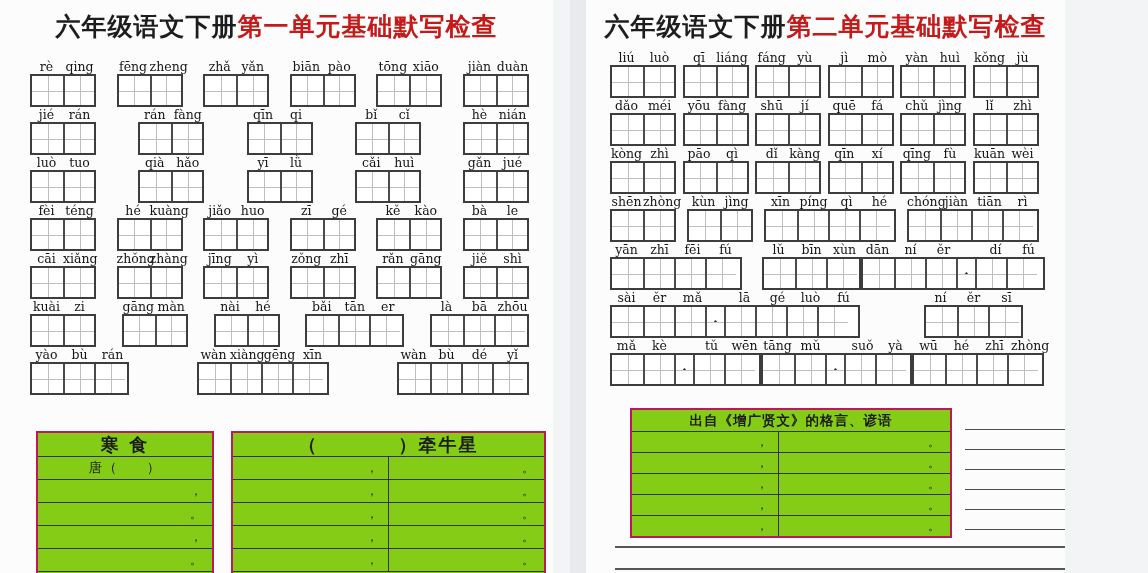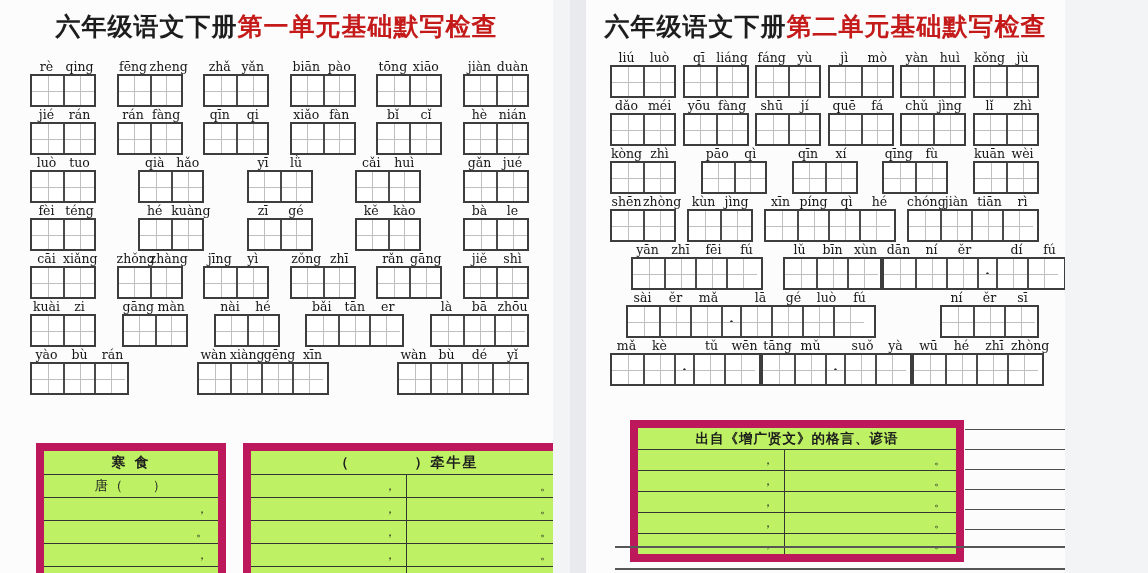--- a/index.html
+++ b/index.html
@@ -25,50 +25,50 @@
   .wgrid{display:flex;border:2px solid #3d3d3d;background:#fff;height:29px;}
   .cell{width:31px;height:29px;border-left:2px solid #4b4b4b;position:relative;box-sizing:border-box;}
   .cell:first-child{border-left:none;}
   .cell::before{content:"";position:absolute;top:0;bottom:0;left:50%;width:1px;background:#bfbfbf;}
   .cell::after{content:"";position:absolute;left:0;right:0;top:50%;height:1px;background:#bfbfbf;}
   .cell.dot{width:19px;display:flex;align-items:center;justify-content:center;
             font-weight:700;font-size:14px;color:#222;}
   .cell.dot::before{display:none;}
 
   .bottom1{position:absolute;top:431px;left:36px;display:flex;gap:17px;}
-  .ptable{border:8px solid #be185d;background:#bef264;margin-top:12px;}
+  .ptable{border:2px solid #be185d;background:#84cc16;}
   .t-hanshi{width:174px;}
   .t-qnx{width:311px;}
   .ptr{border-top:1.6px solid #343434;display:flex;align-items:center;color:#1d1d1d;}
   .ptr:first-child{border-top:none;}
   .t-hanshi .ptr,.t-qnx .ptr{height:22px;}
-  .ptr.hdr{height:23px;justify-content:center;font-weight:700;font-size:14px;letter-spacing:2px;}
+  .ptr.hdr{height:23px;justify-content:center;font-weight:700;font-size:18px;letter-spacing:2px;}
   .ptr.center{justify-content:center;font-size:13.5px;letter-spacing:1px;}
   .ptr.right{justify-content:flex-end;padding-right:10px;font-size:12px;}
   .tcell{flex:1;height:100%;display:flex;align-items:center;justify-content:flex-end;
          padding-right:10px;font-size:12px;border-left:1.6px solid #343434;box-sizing:border-box;}
   .tcell:first-child{border-left:none;}
 
   .t-proverb{position:absolute;left:44px;top:408px;width:318px;}
   .t-proverb .ptr{height:20px;}
   .t-proverb .ptr.hdr{height:21px;font-size:13.5px;letter-spacing:1px;}
   .t-proverb .tcell:first-child{flex:0 0 146px;}
 
   .alines{position:absolute;left:379px;top:410px;width:157px;}
   .aline{height:19px;border-bottom:1.8px solid #4f4f4f;}
 
   .rule{position:absolute;left:29px;width:510px;border-top:2.4px solid #575757;}
   .rule1{top:546px;}
   .rule2{top:568px;}
 
   
-  .page2 .rows .wrow:nth-child(5){justify-content:space-between;margin-left:21px;}
+  .page2 .rows .wrow:nth-child(5){justify-content:space-between;}
   .page2 .rows .wrow:nth-child(5) .wunit:nth-child(2){margin-left:20px;}
   .page2 .rows .wrow:nth-child(5) .wunit:nth-child(3){margin-left:auto;}
-  .page2 .rows .wrow:nth-child(6){justify-content:flex-end;}
+  .page2 .rows .wrow:nth-child(6){justify-content:flex-start;}
   .page2 .rows .wrow:nth-child(6) .wunit:nth-child(2){margin-left:64px;}
 </style>
 </head>
 <body>
 
 <div class="stage">
 
   <div class="page page1">
     <div class="title"><span class="tb">六年级语文下册</span><span class="tr">第一单元基础默写检查</span></div>
     <div class="rows">
@@ -160,30 +160,20 @@
               <span class="psyl">qīn</span>
               <span class="psyl">qi</span>
             </div>
             <div class="wgrid">
               <div class="cell"></div>
               <div class="cell"></div>
             </div>
           </div>
           <div class="wunit">
             <div class="prow">
-              <span class="psyl">xiǎo</span>
-              <span class="psyl">fàn</span>
-            </div>
-            <div class="wgrid">
-              <div class="cell"></div>
-              <div class="cell"></div>
-            </div>
-          </div>
-          <div class="wunit">
-            <div class="prow">
               <span class="psyl">bǐ</span>
               <span class="psyl">cǐ</span>
             </div>
             <div class="wgrid">
               <div class="cell"></div>
               <div class="cell"></div>
             </div>
           </div>
           <div class="wunit">
             <div class="prow">
@@ -256,20 +246,30 @@
             </div>
             <div class="wgrid">
               <div class="cell"></div>
               <div class="cell"></div>
             </div>
           </div>
           <div class="wunit">
             <div class="prow">
               <span class="psyl">hé</span>
               <span class="psyl">kuàng</span>
+            </div>
+            <div class="wgrid">
+              <div class="cell"></div>
+              <div class="cell"></div>
+            </div>
+          </div>
+          <div class="wunit">
+            <div class="prow">
+              <span class="psyl">jiǎo</span>
+              <span class="psyl">huo</span>
             </div>
             <div class="wgrid">
               <div class="cell"></div>
               <div class="cell"></div>
             </div>
           </div>
           <div class="wunit">
             <div class="prow">
               <span class="psyl">zī</span>
               <span class="psyl">gé</span>
@@ -635,20 +635,30 @@
             </div>
             <div class="wgrid">
               <div class="cell"></div>
               <div class="cell"></div>
             </div>
           </div>
           <div class="wunit">
             <div class="prow">
               <span class="psyl">pāo</span>
               <span class="psyl">qì</span>
+            </div>
+            <div class="wgrid">
+              <div class="cell"></div>
+              <div class="cell"></div>
+            </div>
+          </div>
+          <div class="wunit">
+            <div class="prow">
+              <span class="psyl">dǐ</span>
+              <span class="psyl">kàng</span>
             </div>
             <div class="wgrid">
               <div class="cell"></div>
               <div class="cell"></div>
             </div>
           </div>
           <div class="wunit">
             <div class="prow">
               <span class="psyl">qīn</span>
               <span class="psyl">xí</span>

